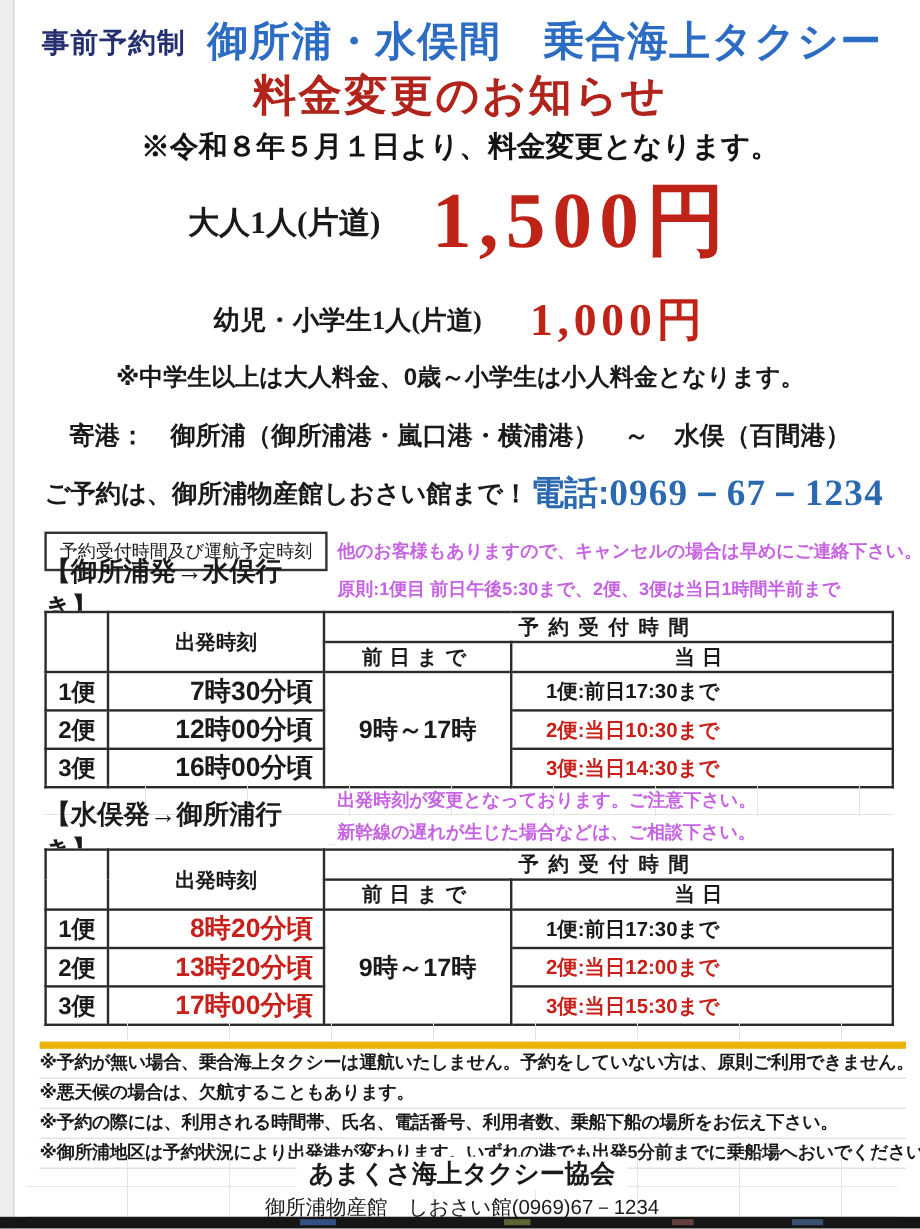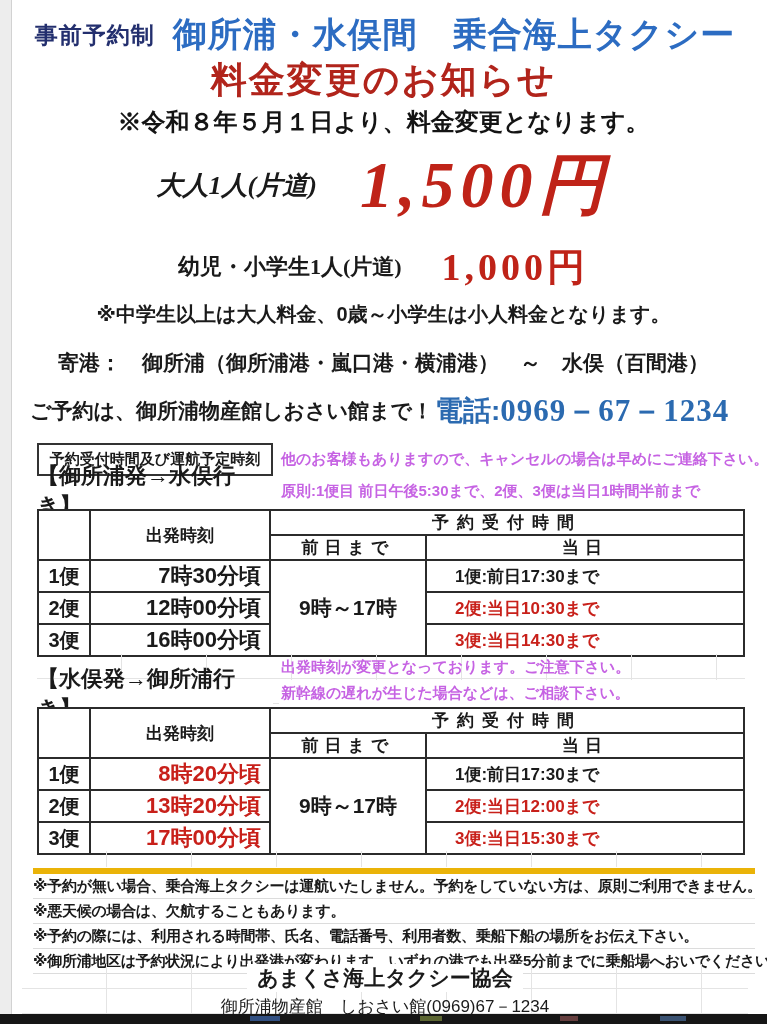--- a/index.html
+++ b/index.html
@@ -10,36 +10,36 @@
   .edge-strip{left:0;top:0;width:11px;height:1024px;background:#ededed;border-right:1px solid #d2d2d2;}
 
   
   .hdr{top:12px;left:22px;width:726px;display:flex;justify-content:center;align-items:center;gap:18px;white-space:nowrap;}
   .preheader{font-size:23px;font-weight:bold;color:#232f6e;letter-spacing:1px;}
   .main-title{font-size:34px;font-weight:bold;color:#2c6cc2;letter-spacing:1px;}
   .subtitle{top:56px;left:0;width:767px;text-align:center;font-size:36px;font-weight:bold;color:#b1241b;letter-spacing:2px;}
   .date-note{top:106px;left:0;width:767px;text-align:center;font-size:24px;font-weight:bold;color:#141414;}
 
   
-  .fare-adult{top:152px;left:0;width:767px;display:flex;justify-content:center;align-items:center;gap:43px;font-style:italic;}
+  .fare-adult{top:152px;left:0;width:767px;display:flex;justify-content:center;align-items:center;gap:43px;}
   .fare-adult .lbl{font-size:26px;font-weight:bold;}
   .fare-adult .price{font-size:66px;font-weight:bold;color:#bf2318;letter-spacing:6px;line-height:1;}
   .fare-child{top:248px;left:0;width:767px;display:flex;justify-content:center;align-items:center;gap:40px;}
   .fare-child .lbl{font-size:22px;font-weight:bold;}
   .fare-child .price{font-size:38px;font-weight:bold;color:#bf2318;letter-spacing:4px;line-height:1;}
   .age-note{top:301px;left:0;width:767px;text-align:center;font-size:20px;font-weight:bold;}
   .ports{top:349px;left:0;width:767px;text-align:center;font-size:21px;font-weight:bold;}
-  .reserve{top:390px;left:30px;width:714px;display:flex;justify-content:flex-start;align-items:center;white-space:nowrap;}
+  .reserve{top:390px;left:30px;width:714px;display:flex;justify-content:center;align-items:center;white-space:nowrap;}
   .reserve .txt{font-size:21px;font-weight:bold;}
   .reserve .tel-lbl{font-size:28px;font-weight:bold;color:#2b6ab0;margin-left:2px;}
   .reserve .tel-num{font-family:"Liberation Serif","DejaVu Serif",serif;font-size:31px;font-weight:bold;color:#2b6ab0;letter-spacing:1px;}
 
   
   .sec1{top:443px;left:37px;width:708px;display:grid;grid-template-columns:236px 1fr;grid-template-rows:33px 30px;column-gap:6px;}
-  .sec-box{border:2px solid #333;display:flex;align-items:center;justify-content:center;font-size:15px;font-weight:bold;}
+  .sec-box{border:2px solid #333;display:flex;align-items:center;justify-content:center;font-size:15px;font-weight:normal;}
   .m-note{display:flex;align-items:center;font-size:15px;font-weight:bold;color:#c663e3;padding-left:2px;white-space:nowrap;}
   .dir{display:flex;align-items:center;font-size:22px;font-weight:bold;}
 
   
   table.tt{position:absolute;left:37px;border-collapse:collapse;table-layout:fixed;width:706px;background:#fff;}
   .tt1{top:509px;}
   .tt2{top:707px;}
   table.tt th,table.tt td{border:2px solid #2b2b2b;padding:0;overflow:hidden;white-space:nowrap;}
   table.tt th{font-weight:bold;}
   .h1{height:25px;font-size:17px;}

